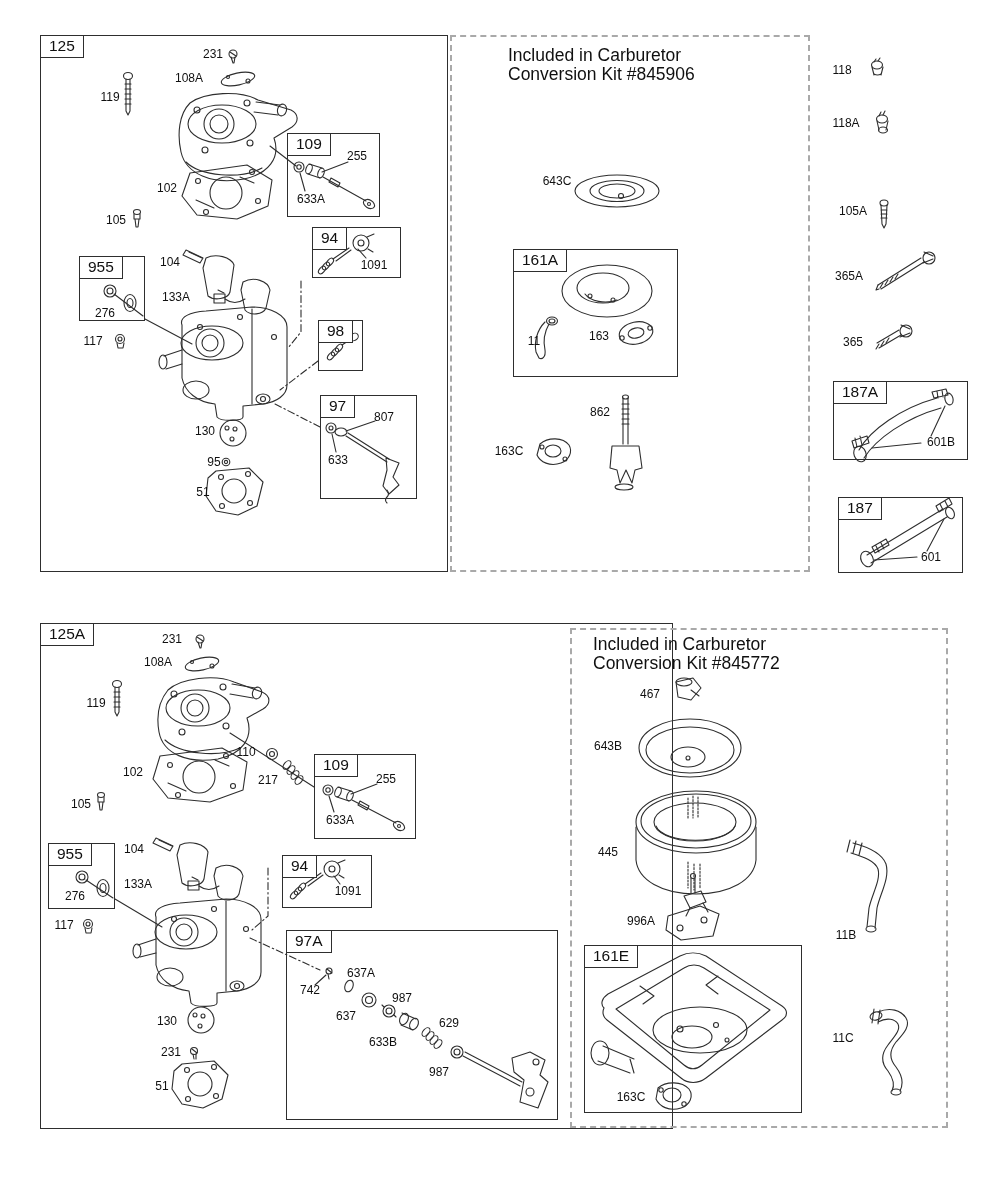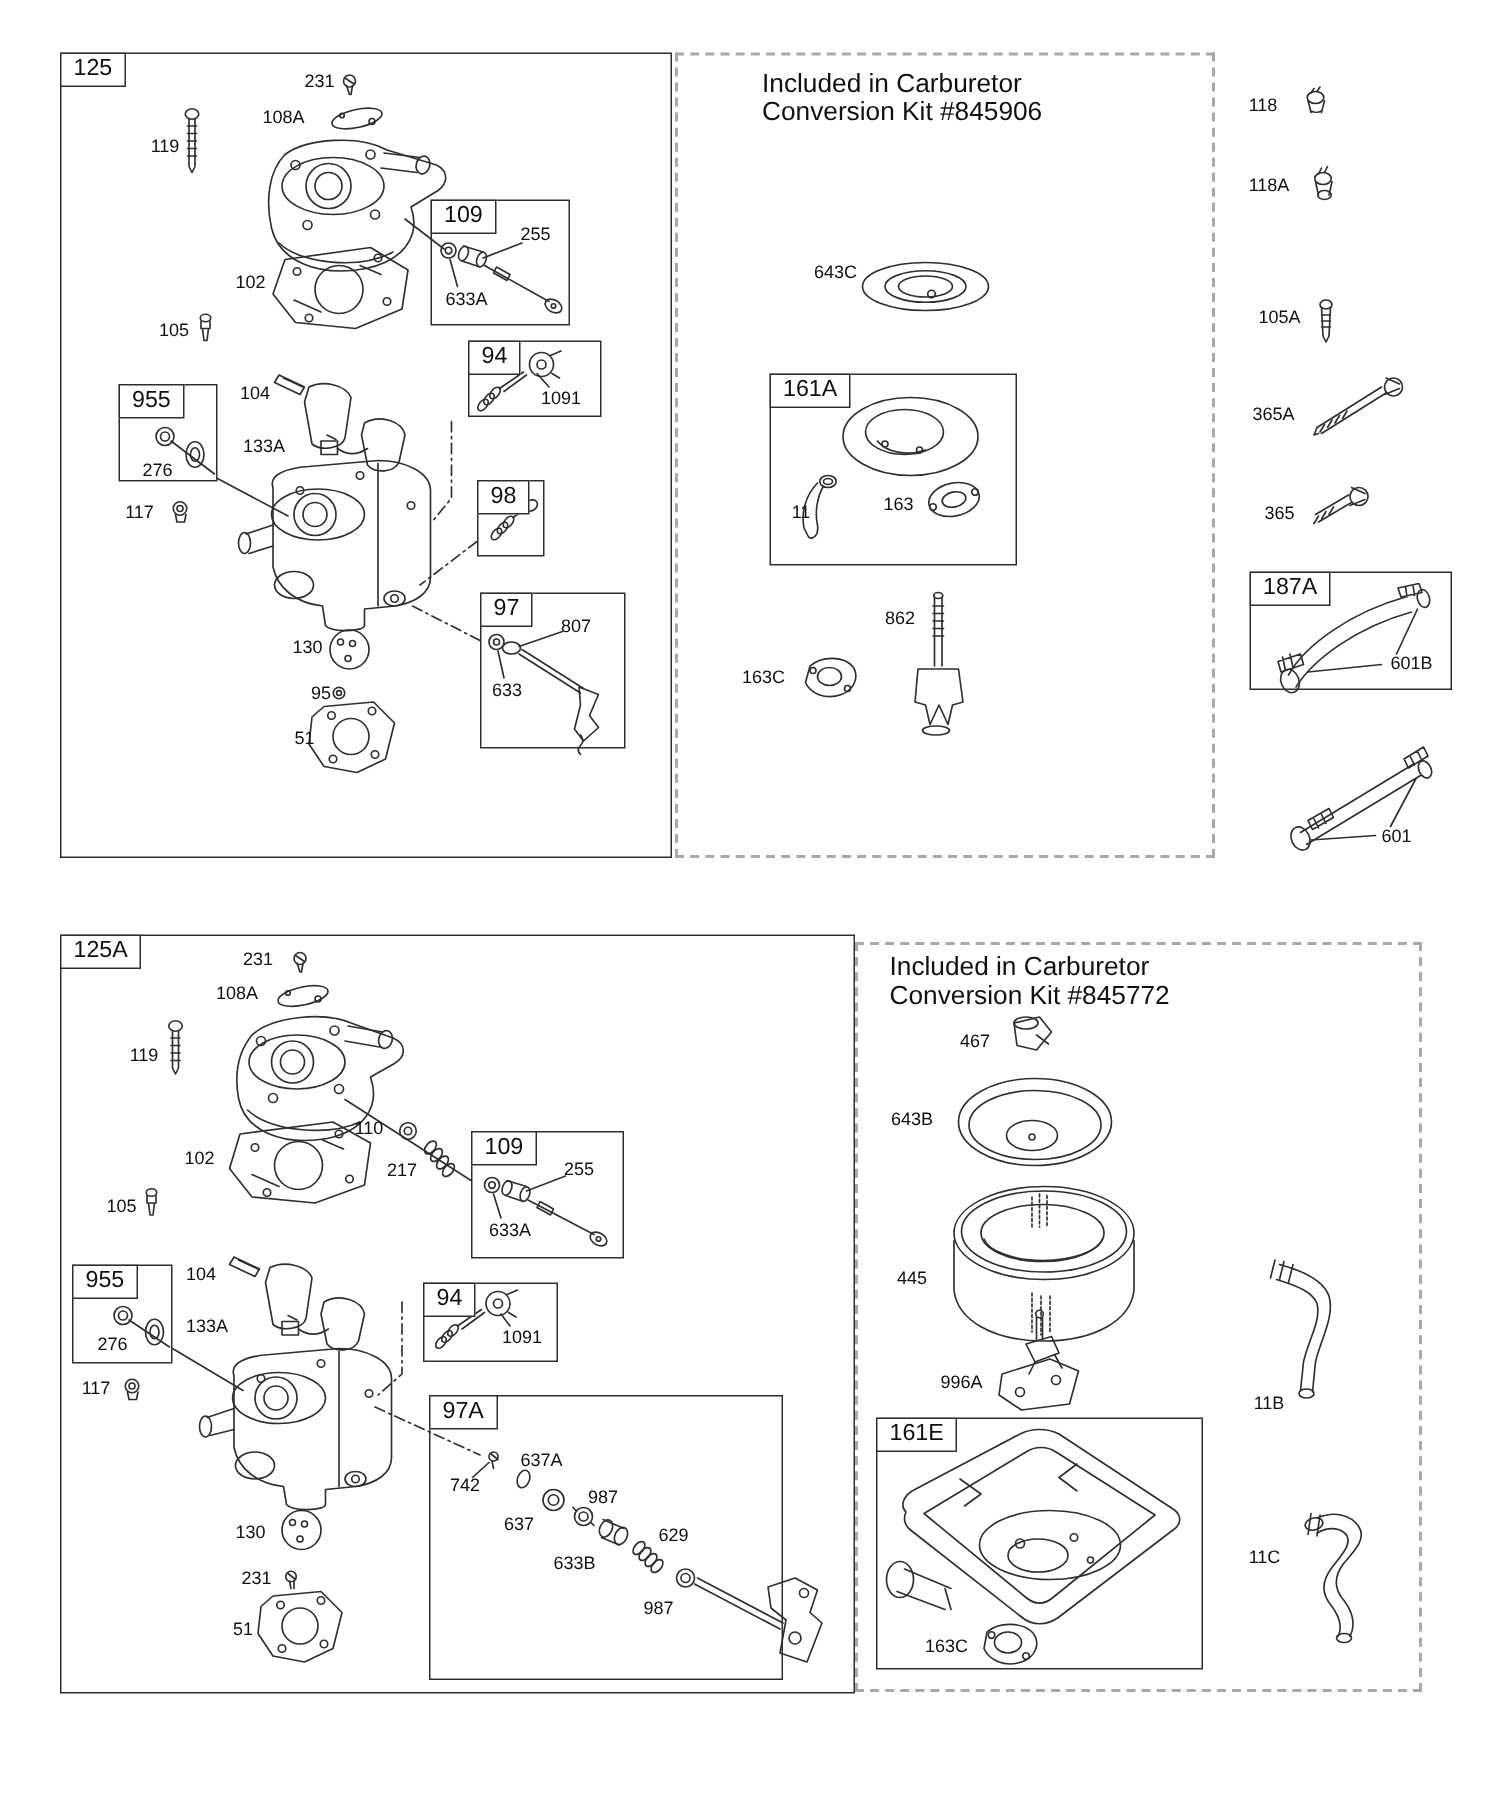--- a/index.html
+++ b/index.html
@@ -493,21 +493,21 @@
     <span>Conversion Kit #845906</span>
   </div>
   <div class="kit-title" style="left:593px;top:635px;">
     <span>Included in Carburetor</span><br>
     <span>Conversion Kit #845772</span>
   </div>
 
 <div class="gbox" style="left: 40px; top: 35px; width: 408px; height: 537px;">
       <div class="tag">125</div>
     </div>
-    <div class="gbox" style="left: 40px; top: 623px; width: 530px; height: 506px;">
+    <div class="gbox" style="left: 40px; top: 623px; width: 633px; height: 506px;">
       <div class="tag">125A</div>
     </div>
     <div class="kbox" style="left: 450px; top: 35px; width: 360px; height: 537px;"></div>
     <div class="kbox" style="left: 570px; top: 628px; width: 378px; height: 500px;"></div>
     <div class="cbox" style="left: 287px; top: 133px; width: 93px; height: 84px;">
       <div class="tag">109</div>
     </div>
     <div class="cbox" style="left: 312px; top: 227px; width: 89px; height: 51px;">
       <div class="tag">94</div>
     </div>
@@ -519,30 +519,33 @@
     </div>
     <div class="cbox" style="left: 320px; top: 395px; width: 97px; height: 104px;">
       <div class="tag">97</div>
     </div>
     <div class="cbox" style="left: 513px; top: 249px; width: 165px; height: 128px;">
       <div class="tag">161A</div>
     </div>
     <div class="cbox" style="left: 833px; top: 381px; width: 135px; height: 79px;">
       <div class="tag">187A</div>
     </div>
+    <div class="cbox" style="left: 838px; top: 497px; width: 125px; height: 76px;">
+      <div class="tag">187</div>
+    </div>
     <div class="cbox" style="left: 314px; top: 754px; width: 102px; height: 85px;">
       <div class="tag">109</div>
     </div>
     <div class="cbox" style="left: 282px; top: 855px; width: 90px; height: 53px;">
       <div class="tag">94</div>
     </div>
     <div class="cbox" style="left: 48px; top: 843px; width: 67px; height: 66px;">
       <div class="tag">955</div>
     </div>
-    <div class="cbox" style="left: 286px; top: 930px; width: 236px; height: 190px;">
+    <div class="cbox" style="left: 286px; top: 930px; width: 272px; height: 190px;">
       <div class="tag">97A</div>
     </div>
     <div class="cbox" style="left: 584px; top: 945px; width: 218px; height: 168px;">
       <div class="tag">161E</div>
     </div>
     <div class="plabel" style="left: 213px; top: 54px;">231</div>
     <div class="plabel" style="left: 189px; top: 78px;">108A</div>
     <div class="plabel" style="left: 110px; top: 97px;">119</div>
     <div class="plabel" style="left: 167px; top: 188px;">102</div>
     <div class="plabel" style="left: 116px; top: 220px;">105</div>

